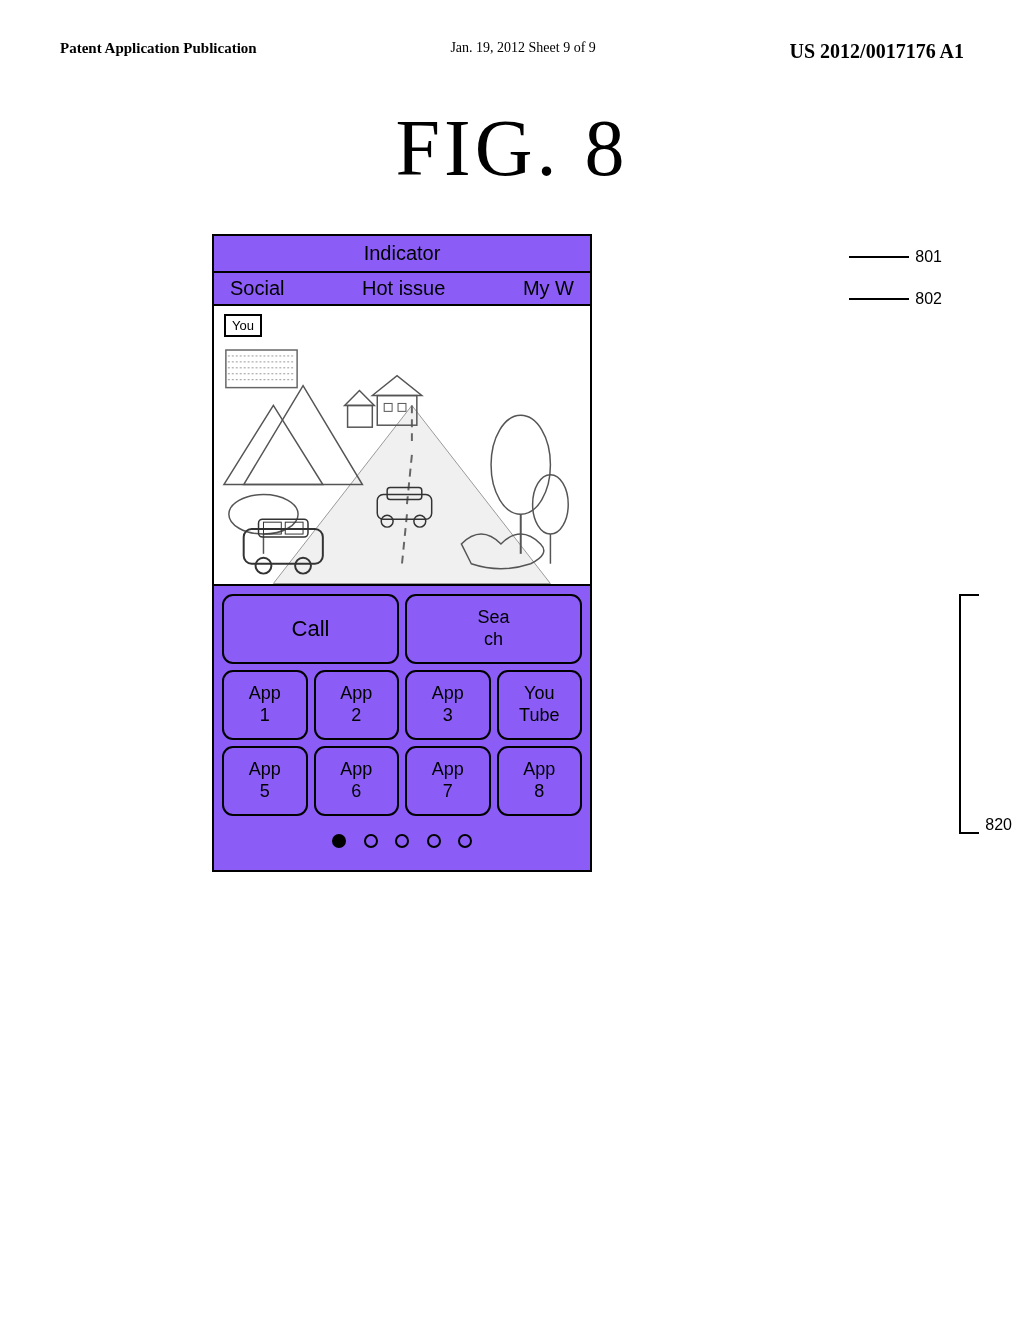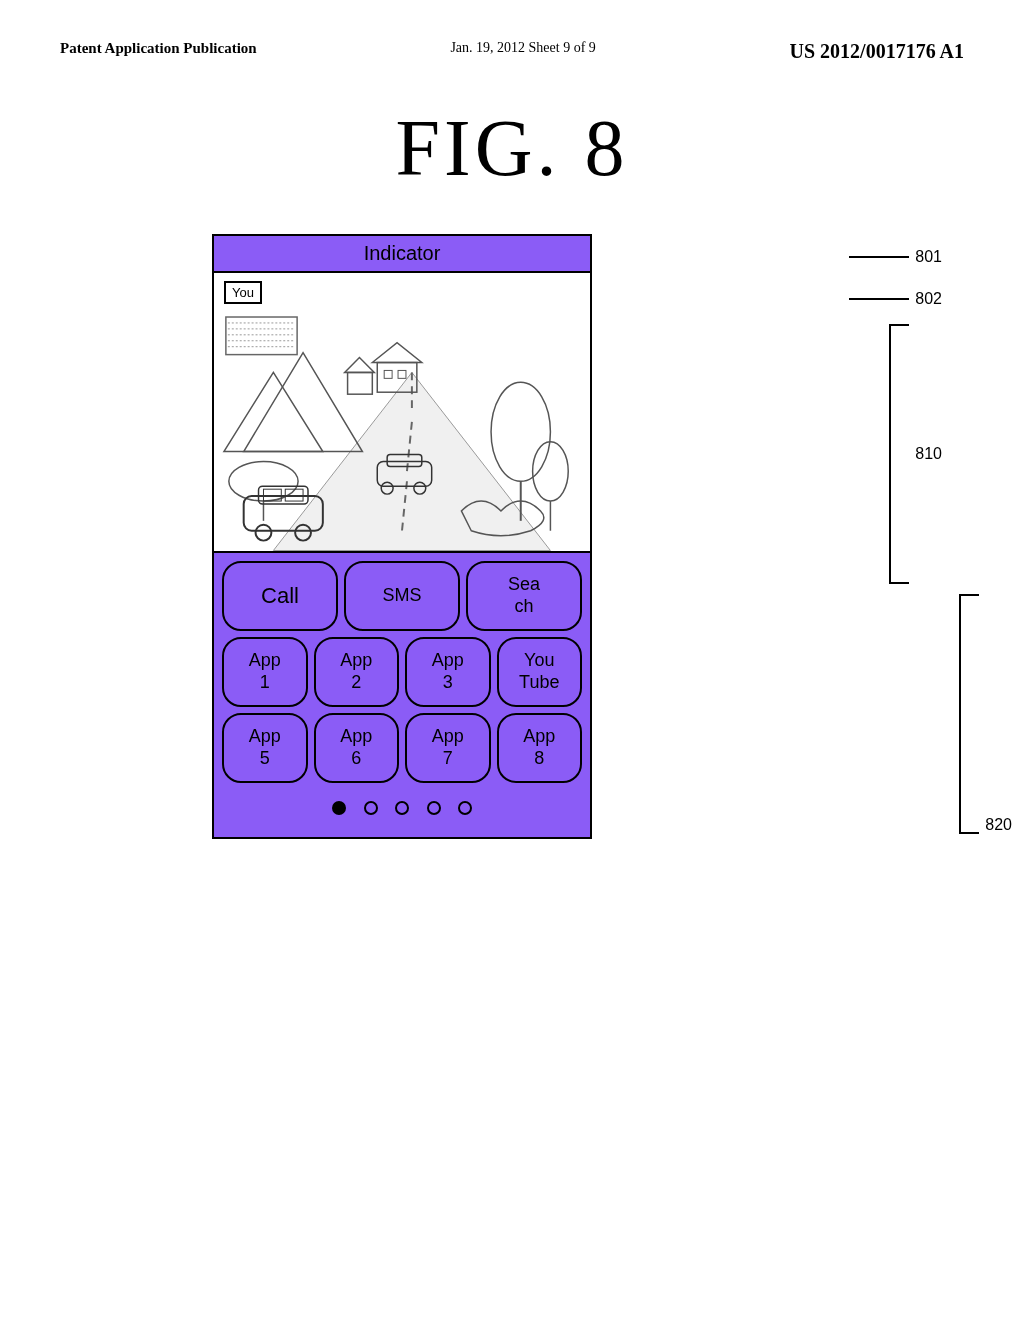--- a/index.html
+++ b/index.html
@@ -110,21 +110,21 @@
       border: 2px solid #000;
       flex: 1;
       height: 70px;
       display: flex;
       align-items: center;
       justify-content: center;
       font-size: 18px;
       font-family: Arial, sans-serif;
       text-align: center;
       line-height: 1.2;
-      border-radius: 19px;
+      border-radius: 11px;
     }
 
     .app-cell.call-cell {
       font-size: 22px;
     }
 
     
     .page-indicator {
       text-align: center;
       padding: 6px 0 8px 0;
@@ -190,20 +190,25 @@
 
 <div class="diagram-area">
   <div class="outer-wrapper">
 
     <div class="device">
 
       <div class="indicator-bar">
         <span>Indicator</span>
       </div>
 
+      <div class="tab-bar">
+        <span>Social</span>
+        <span>Hot issue</span>
+        <span>My W</span>
+      </div>
 
       <div class="scene-area">
         
         <div class="you-badge">You</div>
 
         
         <svg class="scene-svg" viewBox="0 0 380 280" xmlns="http://www.w3.org/2000/svg">
 
           <rect x="0" y="0" width="380" height="280" fill="white"></rect>
 
@@ -255,21 +260,20 @@
           <line x1="14" y1="68" x2="80" y2="68" stroke="#999" stroke-width="1" stroke-dasharray="2,2"></line>
           <line x1="14" y1="74" x2="80" y2="74" stroke="#999" stroke-width="1" stroke-dasharray="2,2"></line>
           <rect x="12" y="44" width="72" height="38" fill="none" stroke="#666" stroke-width="1.5"></rect>
         </svg>
       </div>
 
       <div class="app-grid-area">
 
         <div class="app-row">
           <div class="app-cell call-cell">Call</div>
-          <div class="app-cell">SMS</div>
           <div class="app-cell">Sea<br>ch</div>
         </div>
 
         <div class="app-row">
           <div class="app-cell">App<br>1</div>
           <div class="app-cell">App<br>2</div>
           <div class="app-cell">App<br>3</div>
           <div class="app-cell">You<br>Tube</div>
         </div>
 
@@ -293,25 +297,20 @@
     <div style="position:absolute; top: 14px; right: -130px; display:flex; align-items:center; font-size:16px; font-family:Arial,sans-serif;">
       <div style="width:60px; height:2px; background:#000; margin-right:6px;"></div>
       <span>801</span>
     </div>
 
     <div style="position:absolute; top: 56px; right: -130px; display:flex; align-items:center; font-size:16px; font-family:Arial,sans-serif;">
       <div style="width:60px; height:2px; background:#000; margin-right:6px;"></div>
       <span>802</span>
     </div>
 
-    <div style="position:absolute; top: 90px; right: -130px; display:flex; align-items:center; font-size:16px; font-family:Arial,sans-serif;">
-
-      <div style="width:20px; border-left:2px solid #000; border-top:2px solid #000; border-bottom:2px solid #000; height:260px; margin-right:6px;"></div>
-      <span>810</span>
-    </div>
 
     <div style="position:absolute; top: 360px; right: -200px; display:flex; align-items:flex-end; font-size:16px; font-family:Arial,sans-serif;">
       <div style="width:20px; border-left:2px solid #000; border-top:2px solid #000; border-bottom:2px solid #000; height:240px; margin-right:6px;"></div>
       <span>820</span>
     </div>
 
 
   </div>
 </div>
 

